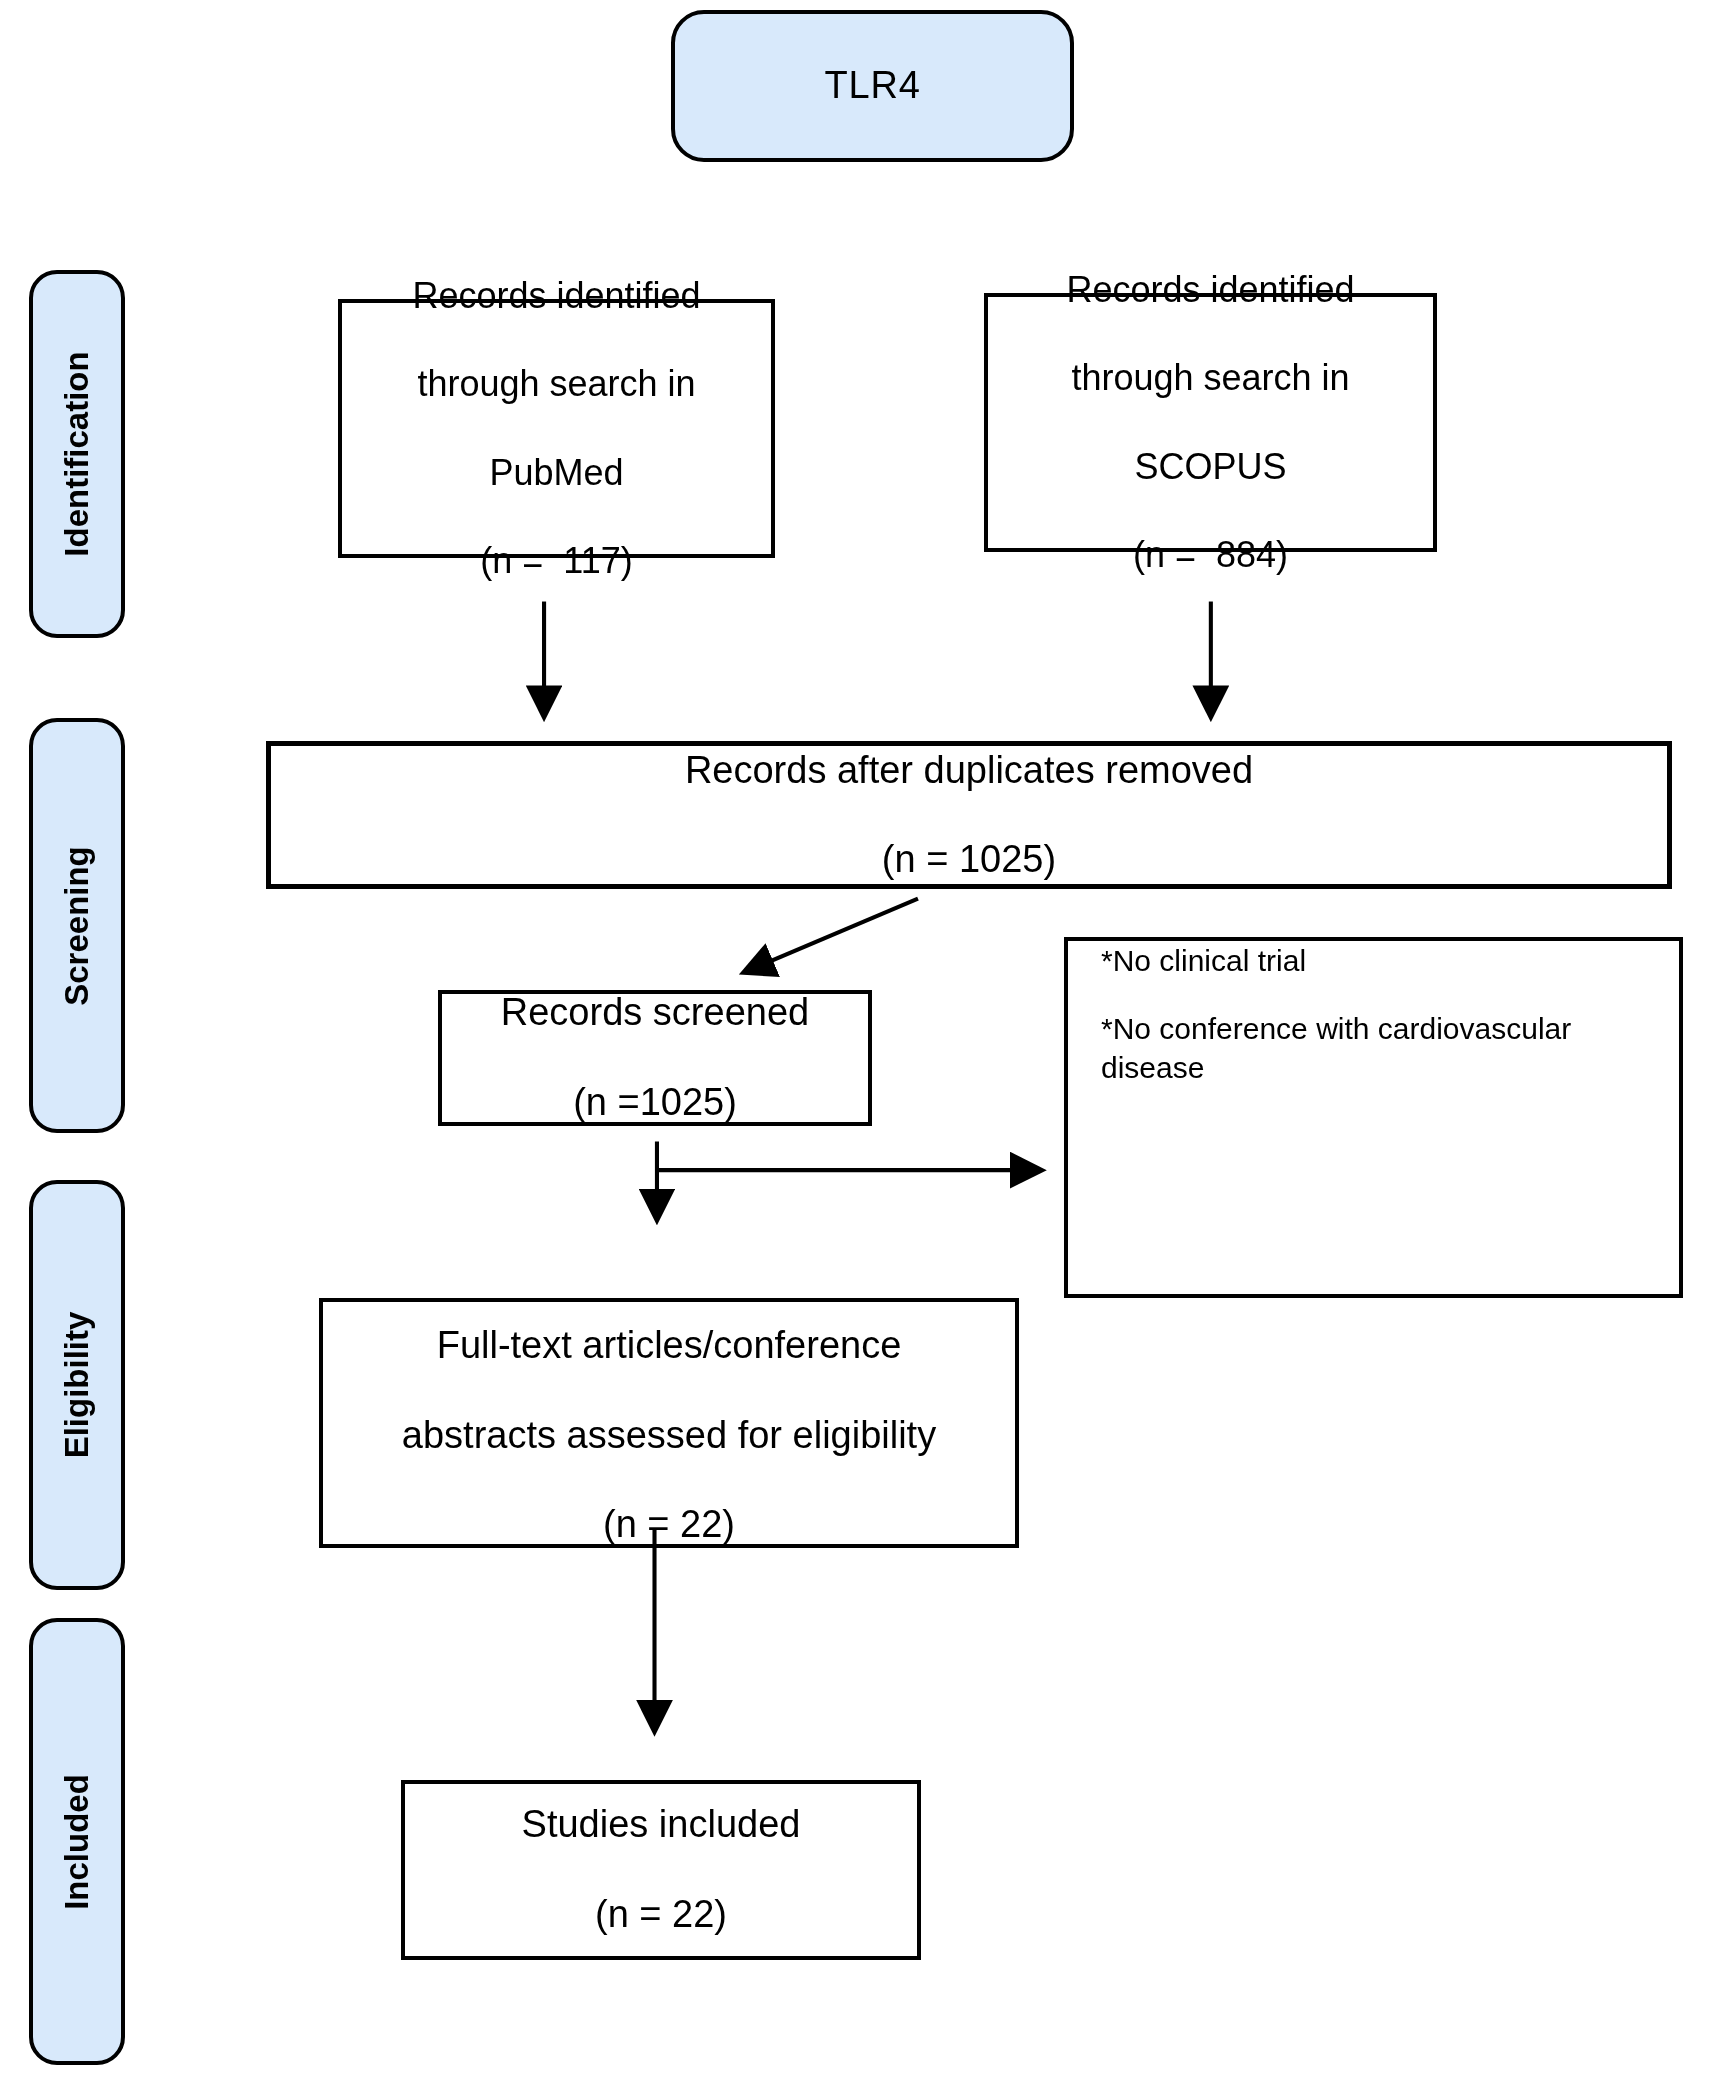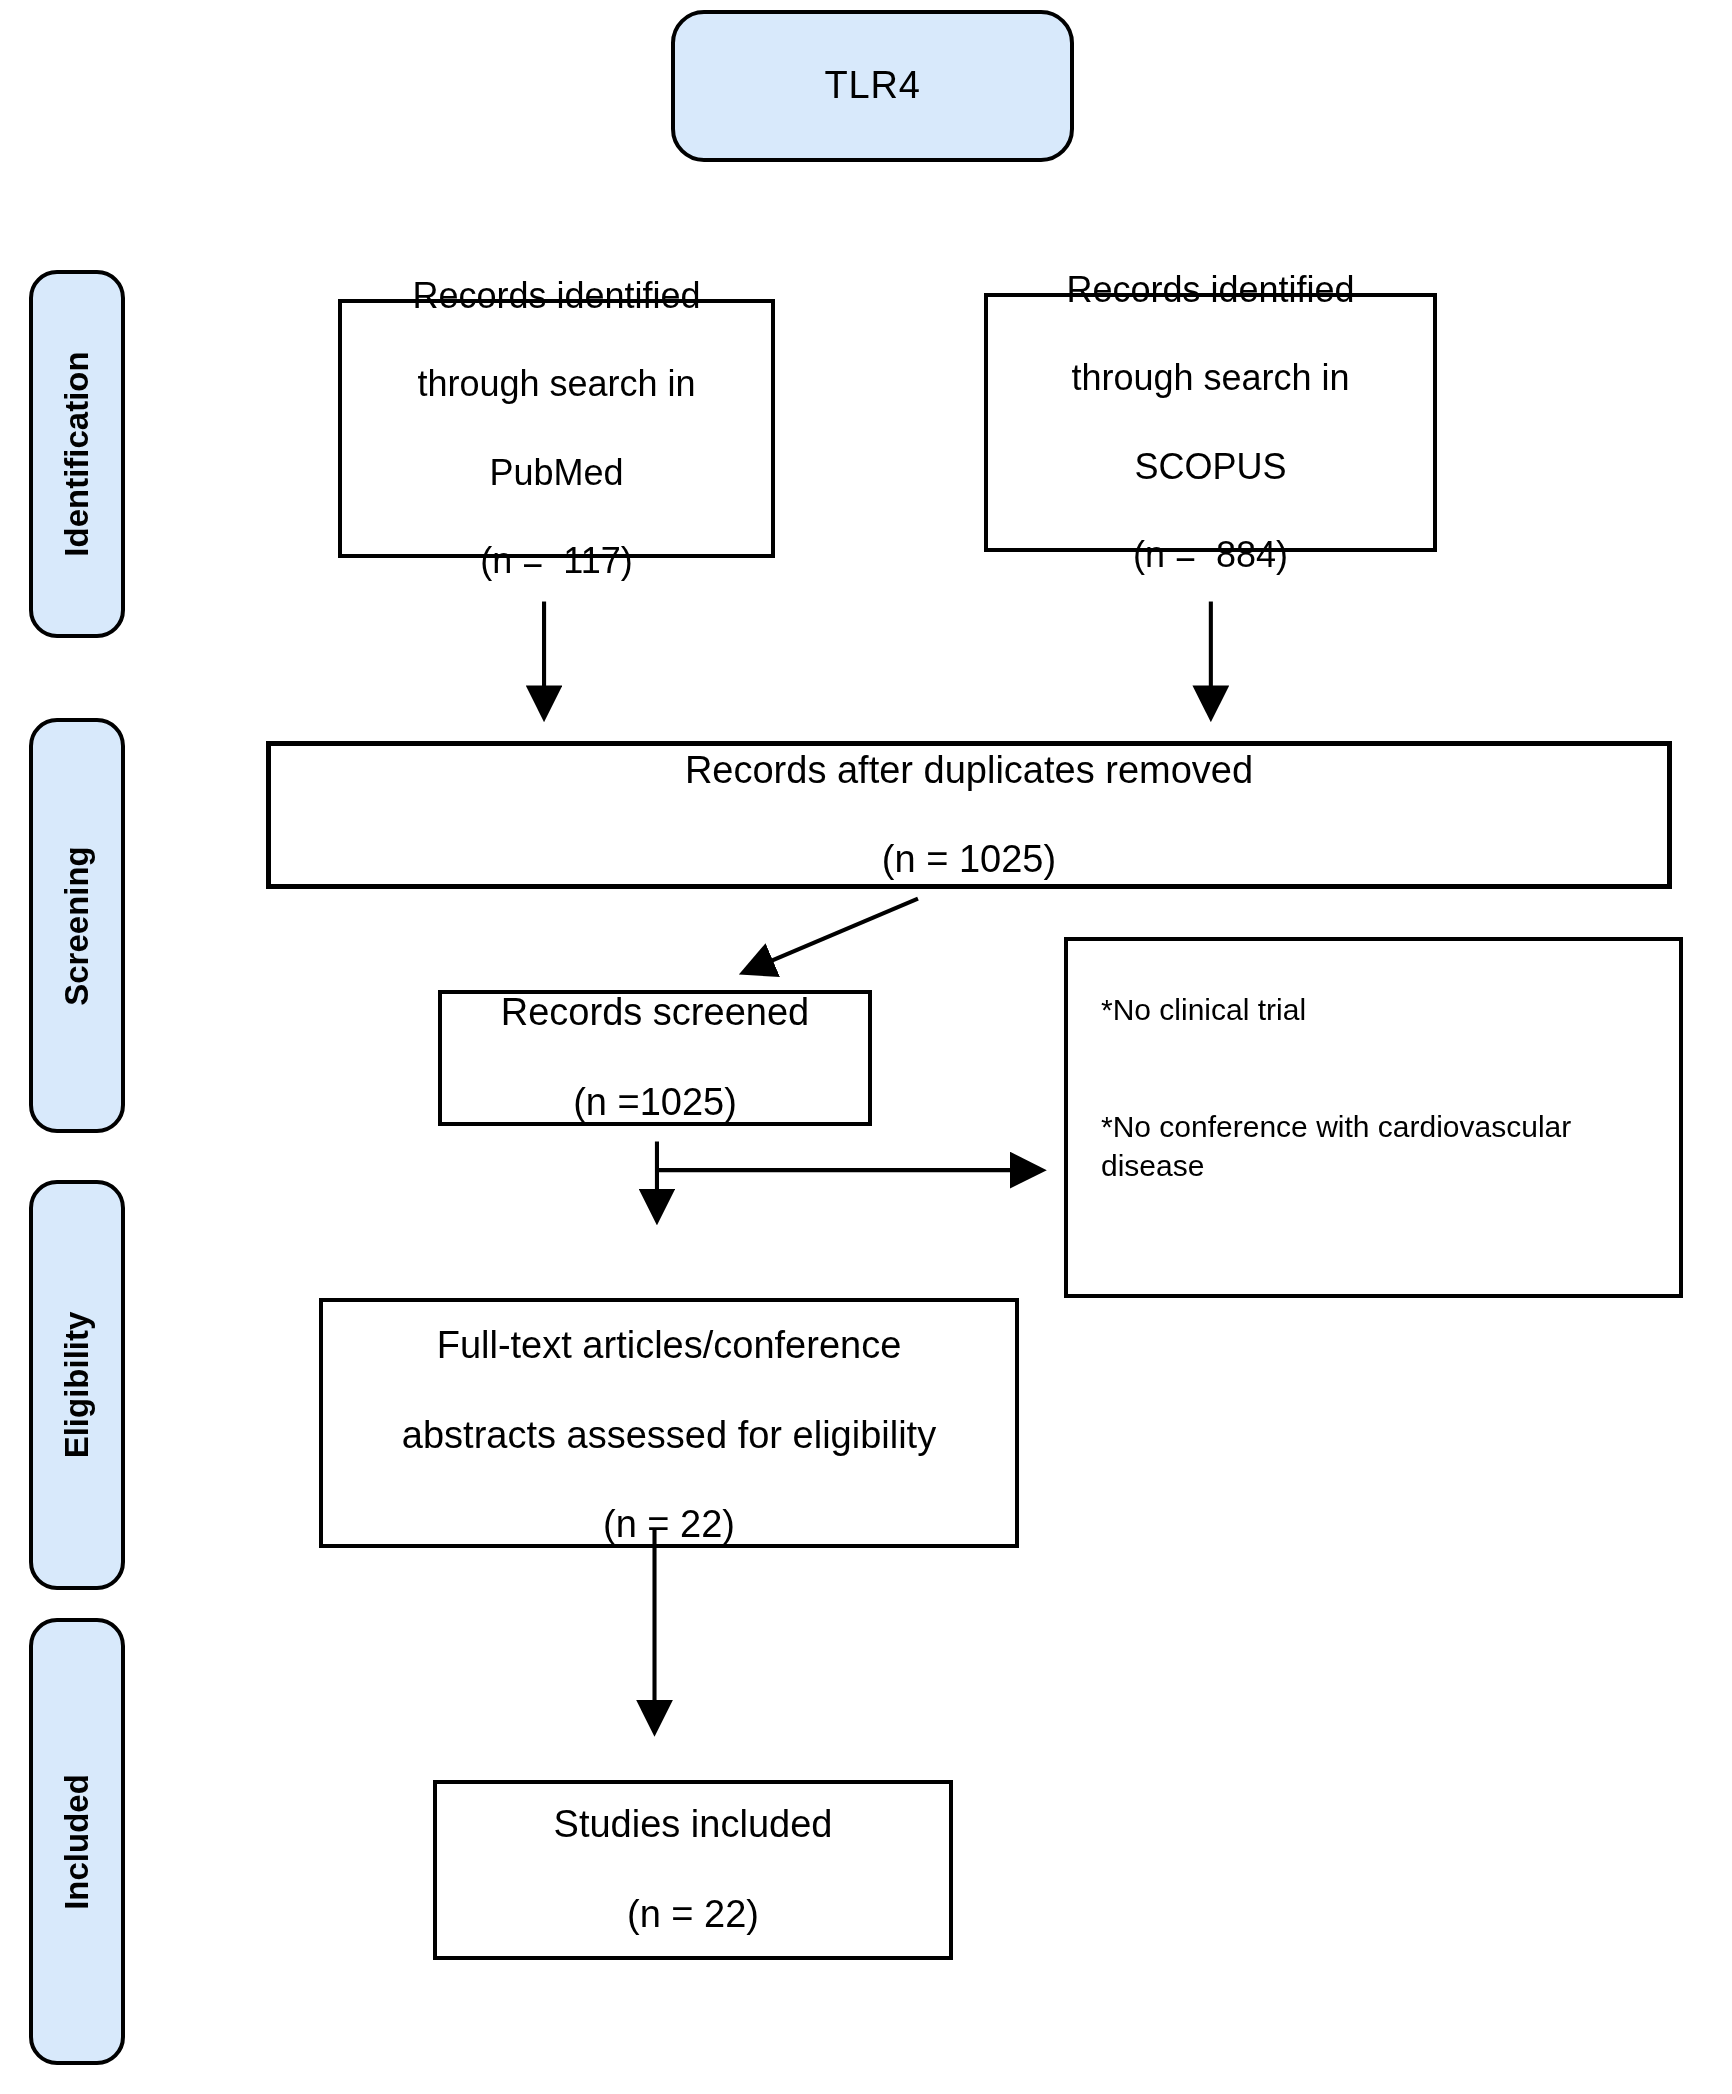--- a/index.html
+++ b/index.html
@@ -94,31 +94,30 @@
     display: block;
     text-align: center;
     font-size: 38px;
     margin-top: 36px;
     white-space: pre;
   }
   .box-excluded .reason {
     display: block;
     font-size: 30px;
     line-height: 1.32;
-    margin-top: 49px;
   }
   .box-fulltext {
     left: 319px; top: 1298px; width: 700px; height: 250px;
     justify-content: flex-start;
     padding-top: 13px;
     font-size: 38px; line-height: 1.62;
   }
   .box-studies {
     left: 401px; top: 1780px; width: 520px; height: 180px;
-    font-size: 38px; line-height: 1.62; margin-left: 32px;
+    font-size: 38px; line-height: 1.62;
   }
 
   
   .arrows {
     position: absolute;
     left: 0; top: 0;
     width: 1732px;
     height: 2094px;
     pointer-events: none;
   }

